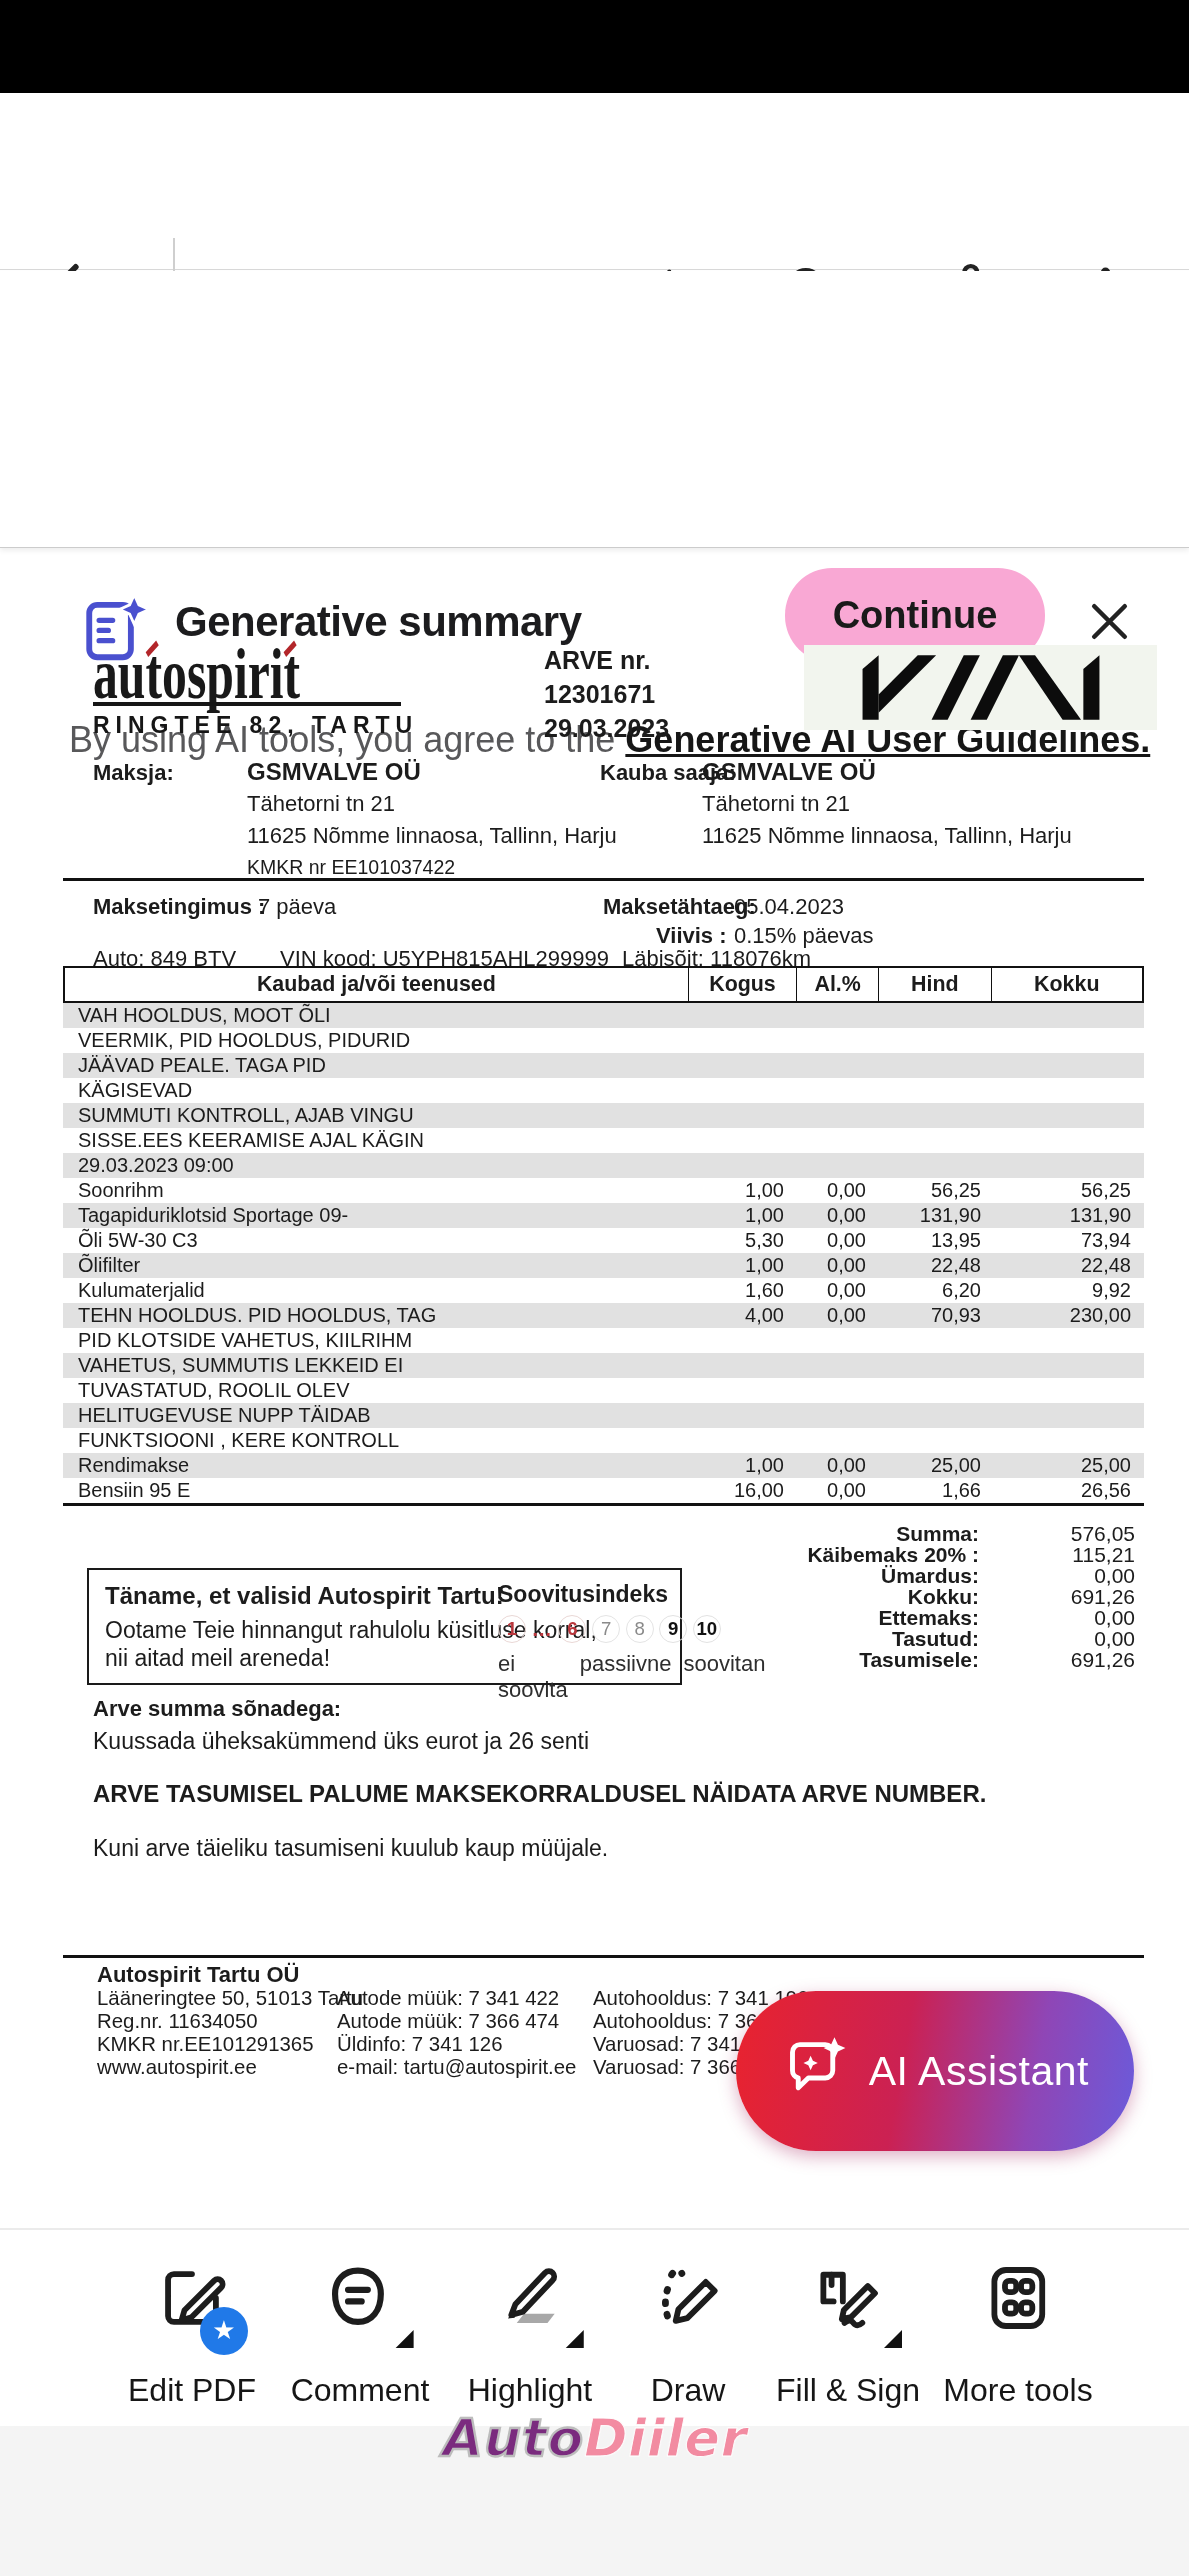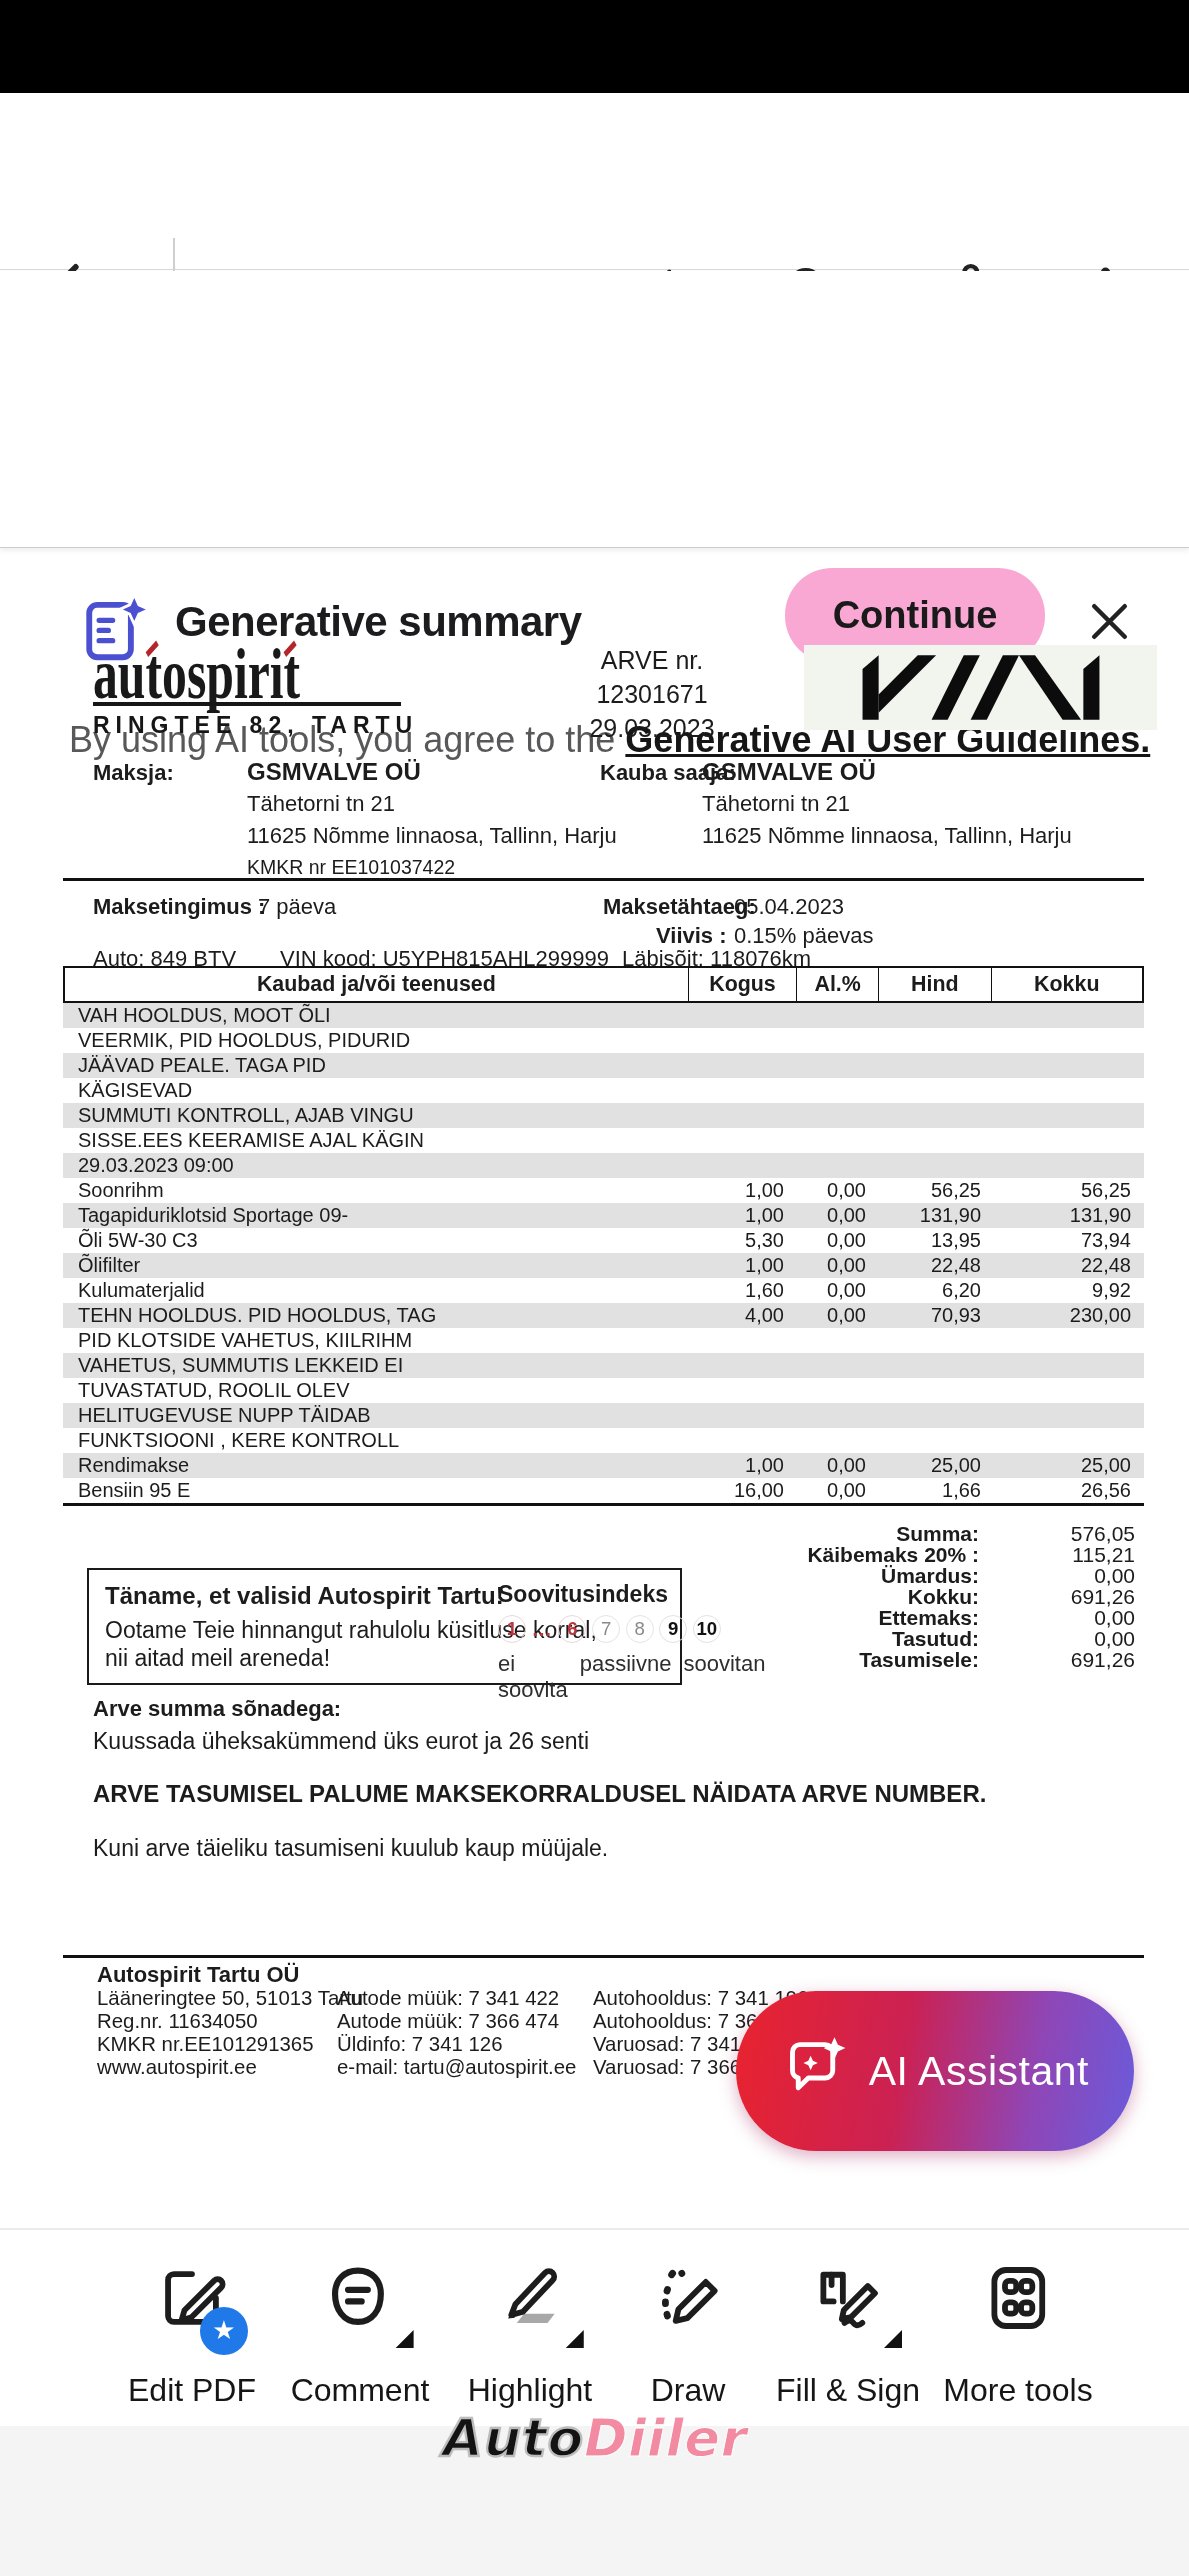--- a/index.html
+++ b/index.html
@@ -27,21 +27,21 @@
   
   .abs { position:absolute; }
   .doc { color:#1c1c1c; }
 
   
   .logo { left:93px; top:634px; font-family:"Liberation Serif", serif; font-weight:700; font-size:71px; color:#191919; transform:scaleX(.70); transform-origin:left; white-space:nowrap; }
   .logo-t { position:relative; }
   .logo-t::after { content:''; position:absolute; top:11px; left:0px; width:18.6px; height:5.6px; background:#b3262a; transform:rotate(-38deg); }
   .logo-underline { left:93px; top:702px; width:308px; height:3.7px; background:#161616; }
   .logo-sub { left:93px; top:712px; font-size:23px; font-weight:700; letter-spacing:6px; color:#161616; }
-  .arve-block { left:544px; top:643px; width:216px; text-align:center; font-weight:400; font-size:25px; line-height:34px; }
+  .arve-block { left:544px; top:643px; width:216px; text-align:left; font-weight:700; font-size:25px; line-height:34px; }
   .kia-box { left:804px; top:645px; width:353px; height:85px; background:#f2f5ee; display:flex; align-items:center; justify-content:center; }
 
   
   .lbl { font-weight:700; }
   .parties span { position:absolute; font-size:22px; white-space:nowrap;text-align:right; }
   
   .terms span { position:absolute; font-size:22px; white-space:nowrap; }
 
   .hr { background:#111; }
 
@@ -102,21 +102,21 @@
   
   .toolbar-line { left:0; top:2228px; width:1189px; height:1.9px; background:#ebebeb; }
   .tool { position:absolute; top:2257px; transform:translateX(-50%); text-align:center; background:none; border:none; cursor:pointer; font-family:inherit; }
   .tool .t-ic { position:relative; width:82px; height:82px; margin:0 auto; }
   .tool .t-label { display:block; margin-top:30px; font-size:32px; color:#161616; white-space:nowrap; }
   .badge { position:absolute; right:-15px; top:-20.4px; width:48px; height:48px; border-radius:50%; background:#2079e8; color:#fff; font-size:26px; display:flex; align-items:center; justify-content:center; }
   .corner-tri { position:absolute; right:-13px; bottom:-5.6px; width:0; height:0; border-left:18.6px solid transparent; border-bottom:18.6px solid #111; }
 
   
   .watermark { position:absolute; left:595px; top:2408px; transform:translateX(-50%); font-family:"DejaVu Sans", sans-serif; font-weight:bold; font-style:italic; font-size:52px; letter-spacing:0.9px; opacity:.92; z-index:5; white-space:nowrap; }
-  .wm1 { color:#000000; -webkit-text-stroke:2.3px #b8b8b8; text-shadow:0 0 1.9px #c4c4c4; }
+  .wm1 { color:#701a75; -webkit-text-stroke:2.3px #b8b8b8; text-shadow:0 0 1.9px #c4c4c4; }
   .wm2 { color:#f2839b; -webkit-text-stroke:0.9px #ffffff; text-shadow:0 0 1.9px #ffffff; }
 
   
   .navbar { position:absolute; left:0; top:2426px; width:1189px; height:150px; background:#f4f4f4; }
 </style>
 </head>
 <body>
 
 <div class="screen">
 

